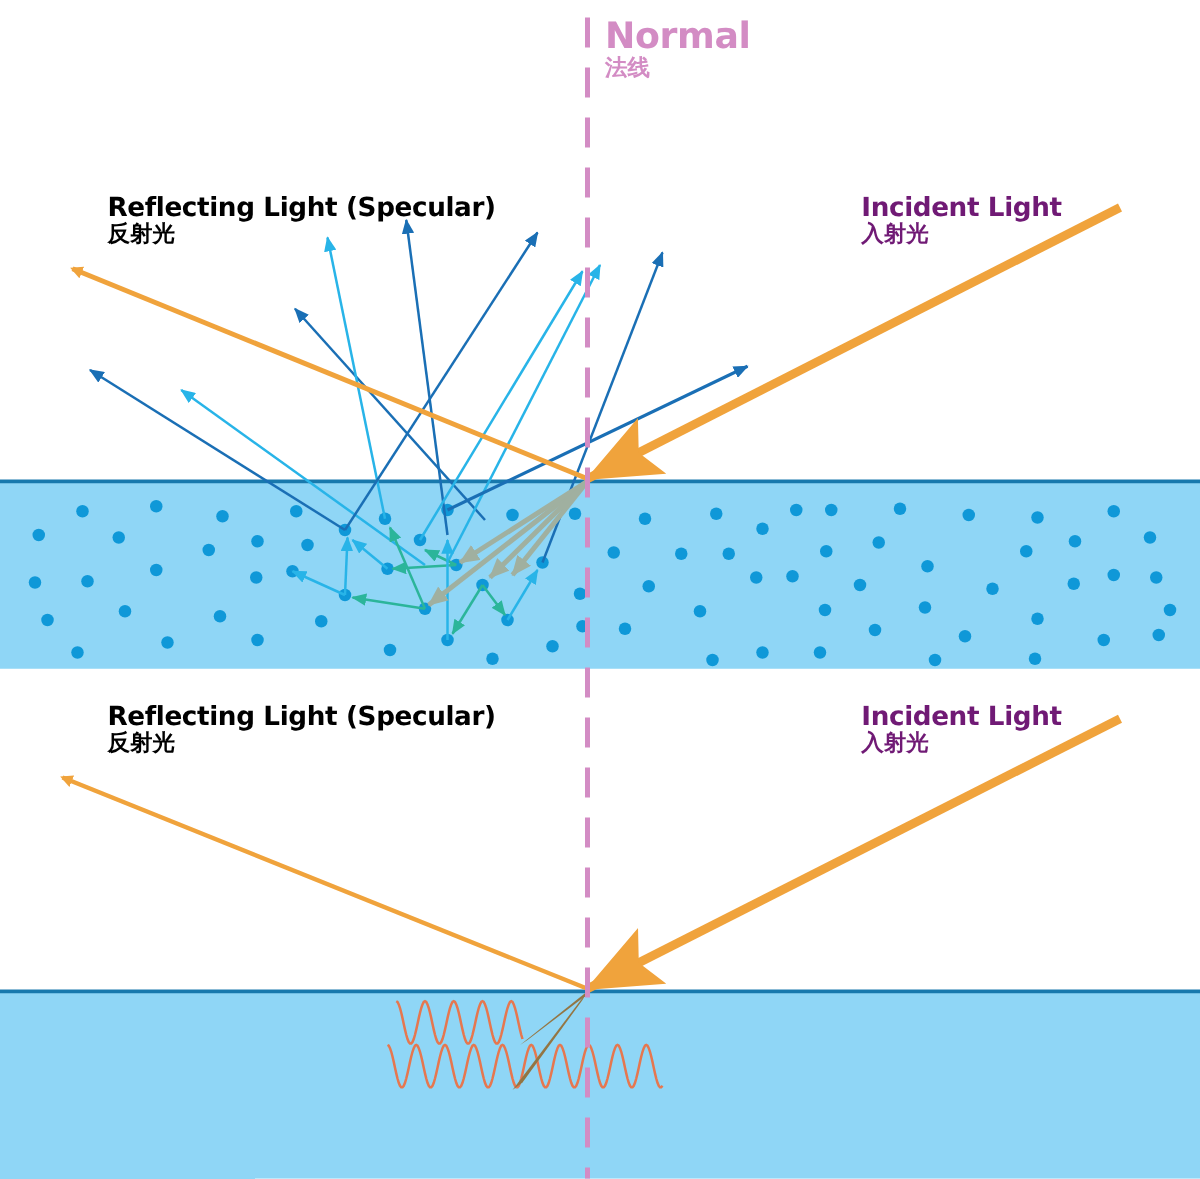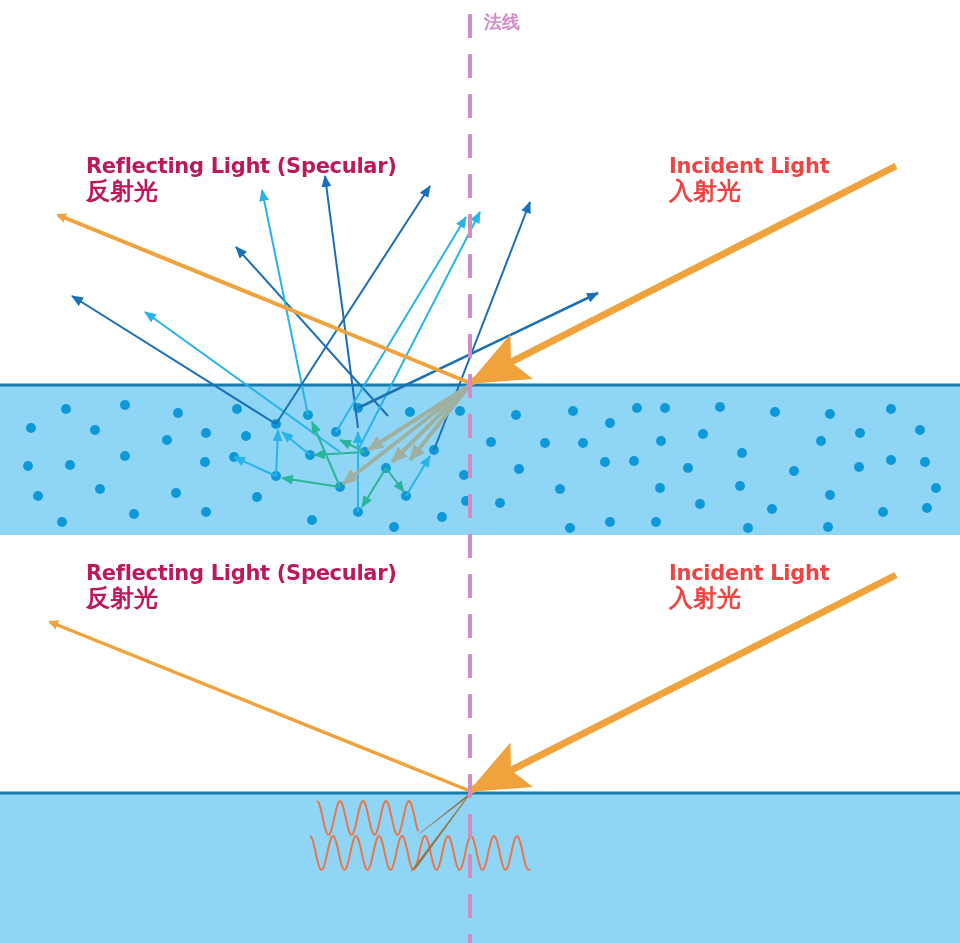--- a/index.html
+++ b/index.html
@@ -1,25 +1,25 @@
 <!DOCTYPE html>
 <html><head>
 <meta charset="utf-8">
 <style>
   html, body { margin:0; padding:0; background:#ffffff; }
   body { width:960px; height:943px; overflow:hidden; position:relative; font-family:"DejaVu Sans", sans-serif; }
   #stage { position:absolute; left:0; top:0; width:960px; height:943px; }
   .lbl { position:absolute; font-weight:bold; white-space:nowrap; line-height:1.15; }
   .lbl .en { font-size:21px; letter-spacing:-0.3px; display:block; }
-  .lbl .zh { font-size:24px; display:block; }
+  .lbl .zh { font-size:18px; display:block; }
   .normal { color:#d38cc4; }
   .normal .en { font-size:29px; }
   .normal .zh { font-size:18px; }
-  .refl { color:#be185d; }
-  .inc { color:#ef4444; }
+  .refl { color:#000000; }
+  .inc { color:#701a75;margin-left:20px; }
 </style>
 </head>
 <body>
 
 <svg id="stage" width="960" height="943" viewBox="0 0 960 943">
   <defs>
     <marker id="ahOrange" markerWidth="10" markerHeight="10" refX="8" refY="5" orient="auto" markerUnits="userSpaceOnUse">
         <path d="M0,0 L10,5 L0,10 Z" fill="#f0a33c"></path>
       </marker>
     <marker id="ahOrangeBig" markerWidth="60" markerHeight="50" refX="58" refY="25" orient="auto" markerUnits="userSpaceOnUse">
@@ -173,20 +173,21 @@
   <polygon points="470,793 416,836 422,832 468,797" fill="url(#refrGrad)"></polygon>
   <polygon points="470,793 410,872 418,866 466,800" fill="url(#refrGrad)"></polygon>
 
   <line x1="896" y1="575" x2="470" y2="791" stroke="#f0a33c" stroke-width="7" marker-end="url(#ahOrangeBig)"></line>
   <line x1="470" y1="791" x2="50" y2="622" stroke="#f0a33c" stroke-width="3.5" marker-end="url(#ahOrange)"></line>
 
   <line x1="470" y1="14" x2="470" y2="943" stroke="#d38cc4" stroke-width="4" stroke-dasharray="24,16"></line>
 </svg>
 
 <div class="lbl normal" style="left:484px; top:12px;">
+  <span class="en">Normal</span>
   <span class="zh">法线</span>
 </div>
 
 <div class="lbl refl" style="left:86px; top:154px;">
   <span class="en">Reflecting Light (Specular)</span>
   <span class="zh">反射光</span>
 </div>
 <div class="lbl inc" style="left:669px; top:154px;">
   <span class="en">Incident Light</span>
   <span class="zh">入射光</span>

